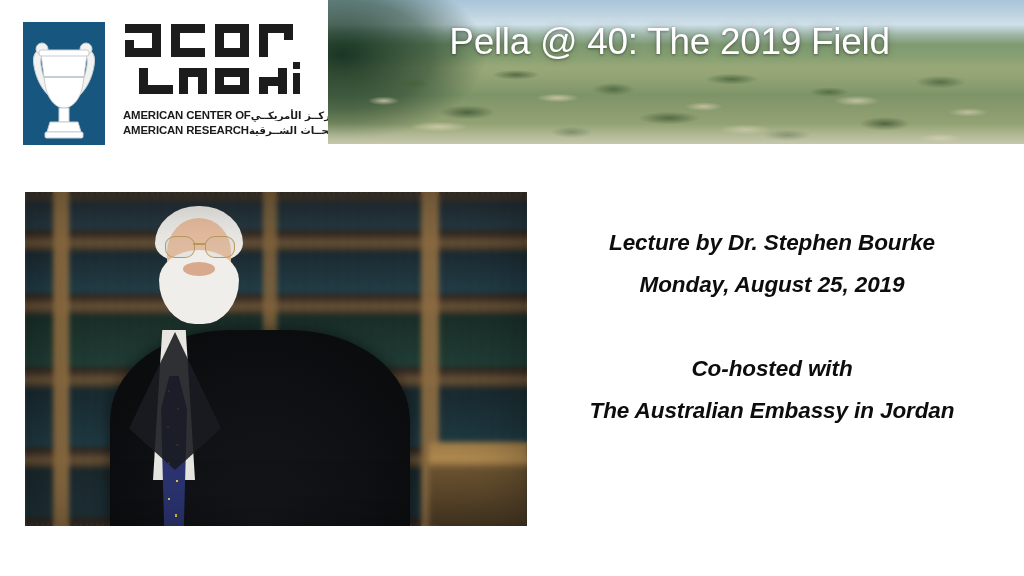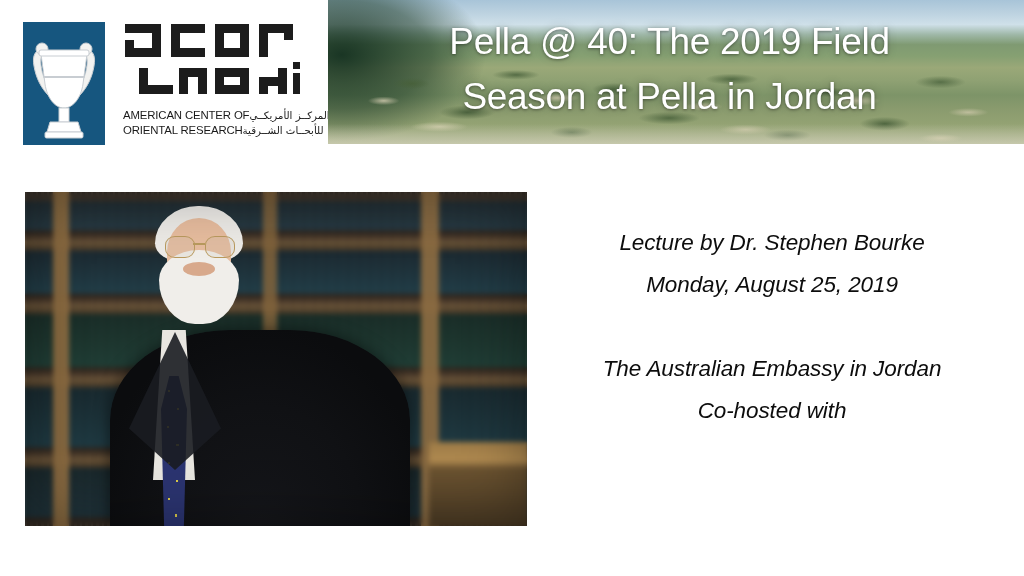--- a/index.html
+++ b/index.html
@@ -52,21 +52,21 @@
     position: absolute;
     left: 123px; top: 108px;
     width: 196px;
     color: #1a1a1a;
   }
   .tagline-line {
     display: flex;
     justify-content: space-between;
     align-items: baseline;
     font-size: 11.4px;
-    font-weight: normal;
+    font-weight: bold;
     letter-spacing: -0.15px;
     line-height: 14px;
     white-space: nowrap;
     text-align: right;
   }
   .tagline-en { font-family: "Liberation Sans", sans-serif; }
   .tagline-ar {
     font-family: "DejaVu Sans", sans-serif;
     font-size: 10.2px;
     direction: rtl;
@@ -327,21 +327,21 @@
 
   
   #event-details {
     position: absolute;
     left: 548px; top: 222px;
     width: 448px;
     text-align: center;
     color: #0d0d0d;
     font-family: "Liberation Sans", sans-serif;
     font-style: italic;
-    font-weight: normal;
+    font-weight: bold;
     font-size: 22.5px;
     line-height: 42px;
     letter-spacing: -0.1px;
   }
   .detail-line { white-space: nowrap; }
   .detail-spacer { height: 42px; }
 </style>
 </head>
 <body>
 
@@ -410,33 +410,32 @@
         </g>
       </svg>
     </div>
 
     <div id="logo-tagline">
       <div class="tagline-line">
         <span class="tagline-en">AMERICAN CENTER OF</span>
         <span class="tagline-ar">المركــز الأمريكــي</span>
       </div>
       <div class="tagline-line">
-        <span class="tagline-en">ORIENTAL RESEARCH</span>
+        <span class="tagline-en">AMERICAN RESEARCH</span>
         <span class="tagline-ar">للأبحــاث الشــرقية</span>
       </div>
     </div>
   </div>
 
   <div id="title-banner">
     <div id="banner-photo"></div>
     <div id="banner-texture-a"></div>
     <div id="banner-texture-b"></div>
     <div id="banner-title">
       <div>Pella @ 40: The 2019 Field</div>
-      <div>Season at Pella in Jordan</div>
     </div>
   </div>
 </div>
 
 <div id="speaker-photo">
   <div id="shelf-bg"></div>
   <div id="shelf-books"></div>
   <div id="shelf-uprights"></div>
   <div id="shelf-table"></div>
   <div id="shelf-blur"></div>
@@ -461,15 +460,15 @@
     </div>
   </div>
 
   <div id="photo-vignette"></div>
 </div>
 
 <div id="event-details">
   <div class="detail-line">Lecture by Dr. Stephen Bourke</div>
   <div class="detail-line">Monday, August 25, 2019</div>
   <div class="detail-spacer"></div>
+  <div class="detail-line">Co-hosted with</div>
   <div class="detail-line">The Australian Embassy in Jordan</div>
-  <div class="detail-line">Co-hosted with</div>
 </div>
 
 </body></html>

